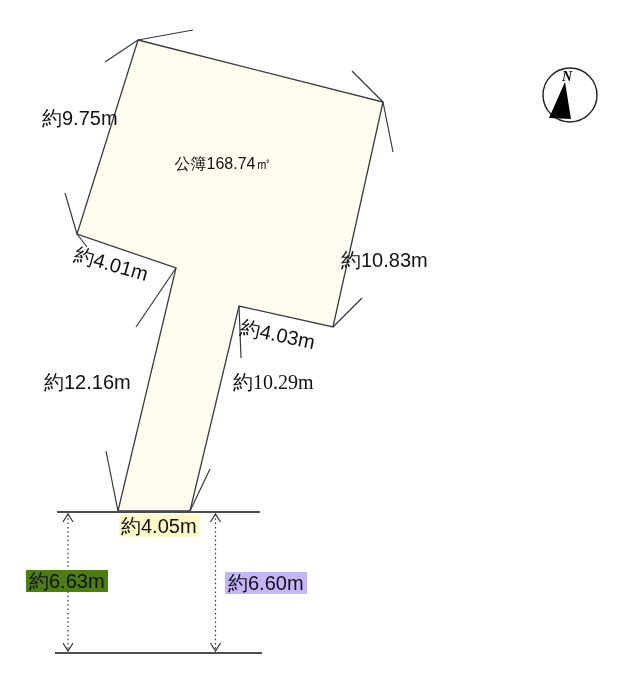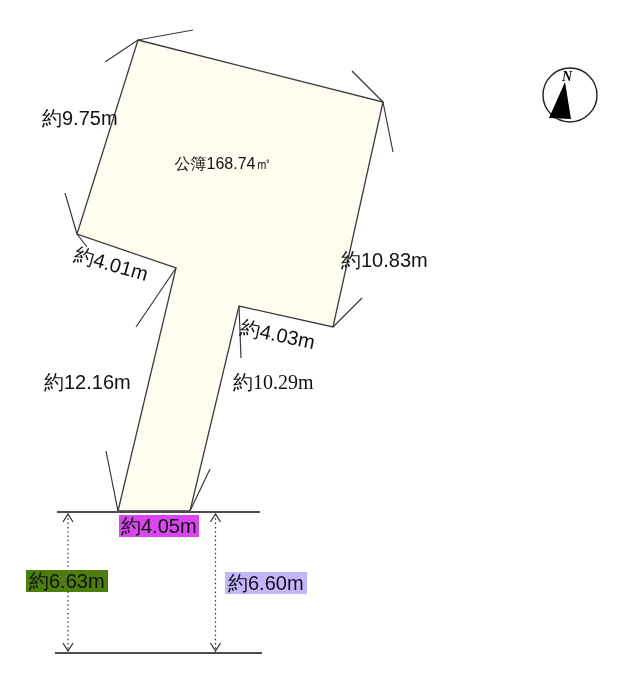--- a/index.html
+++ b/index.html
@@ -20,21 +20,21 @@
     color:#111111;
     letter-spacing:0px;
   }
   .dim-top{left:221px;top:34px;}
   .dim-upper-left{left:42px;top:107px;}
   .dim-right{left:341px;top:221px;margin-top:28px;}
   .dim-notch-left{left:78px;top:243px;transform:rotate(16deg);transform-origin:0 0;}
   .dim-notch-right{left:243px;top:316px;transform:rotate(12deg);transform-origin:0 0;}
   .dim-flag-left{left:44px;top:371px;}
   .dim-flag-right{left:233px;top:371px;font-family:Liberation Serif, serif;}
-  .dim-frontage{left:119px;top:515px;background:#d946ef;padding:0 2px;}
+  .dim-frontage{left:119px;top:515px;background:#fef9c3;padding:0 2px;}
   .dim-road-left{left:26px;top:570px;background:#4d7c0f;padding:0 3px;}
   .dim-road-right{left:225px;top:572px;background:#c4b5fd;padding:0 3px;}
   .area-label{
     position:absolute;
     left:112px;top:152px;width:222px;
     text-align:center;
     font-size:16px;line-height:23px;
     white-space:nowrap;
   }
   .compass-n{

